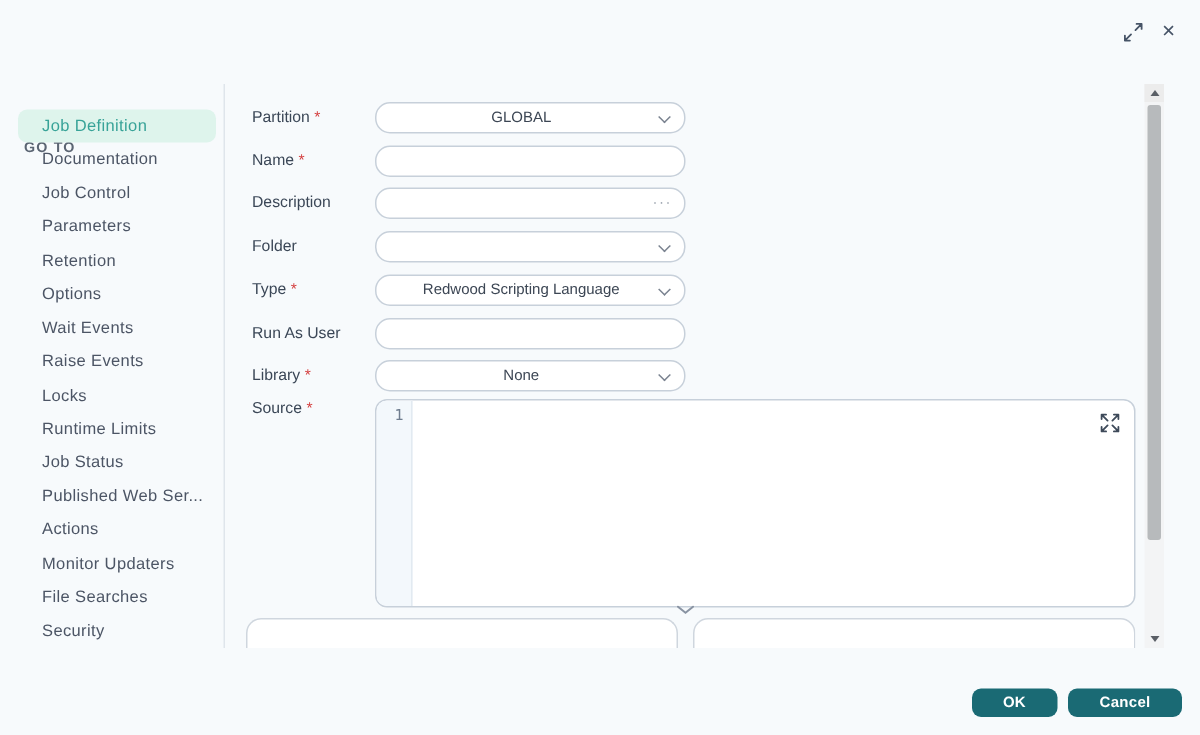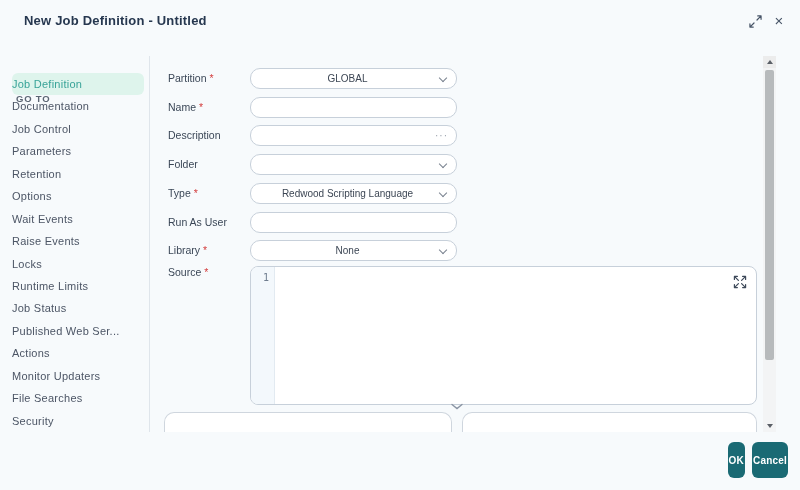--- a/index.html
+++ b/index.html
@@ -18,21 +18,21 @@
   .dlg-title{position:absolute;left:24px;top:13px;font-size:13px;font-weight:bold;color:#26374f;letter-spacing:.2px;}
   .hdr-icon{position:absolute;top:12px;width:18px;height:18px;display:flex;align-items:center;justify-content:center;cursor:pointer;color:#475467;}
   .hdr-maximize{right:36px;}
   .hdr-close{right:12px;font-size:15px;line-height:18px;}
   
   .sidebar{position:absolute;left:0;top:52px;width:148px;}
   .goto-label{position:absolute;left:16px;top:6px;font-size:9.5px;font-weight:bold;letter-spacing:.8px;color:#5b6573;margin-top:35px;}
   .nav{position:absolute;left:12px;top:21px;width:132px;}
   .nav-item{
     height:22px;line-height:22px;margin-bottom:.45px;border-radius:6px;
-    font-size:11px;letter-spacing:.25px;color:#4c5565;
+    padding-left:16px;font-size:11px;letter-spacing:.25px;color:#4c5565;
     white-space:nowrap;overflow:hidden;cursor:pointer;
   }
   .nav-item.active{background:var(--active-bg);color:var(--active-text);}
   .v-divider{position:absolute;left:149px;top:56px;width:1px;height:376px;background:#dfe5eb;}
   
   .form-area{position:absolute;left:150px;top:44px;width:614px;height:388px;overflow:hidden;}
   .frow{position:absolute;left:0;width:614px;height:22px;}
   .flabel{position:absolute;left:18px;top:0;font-size:10.5px;line-height:21px;color:#3b4757;}
   .req{color:var(--red);margin-left:3px;}
   .fctrl{
@@ -79,29 +79,28 @@
   .sb-up{top:0;}
   .sb-down{bottom:0;background:transparent;}
   .tri-up{width:0;height:0;border-left:3.5px solid transparent;border-right:3.5px solid transparent;border-bottom:4.5px solid #5a5f66;}
   .tri-down{width:0;height:0;border-left:3.5px solid transparent;border-right:3.5px solid transparent;border-top:4.5px solid #5a5f66;}
   .sb-thumb{position:absolute;left:2px;top:14px;width:9px;height:290px;background:#b7babc;border-radius:2px;cursor:grab;}
   
   .footer{position:absolute;right:12px;bottom:12px;display:flex;gap:7px;}
   .btn{
     background:var(--accent);color:#fff;font-size:10px;font-weight:bold;
     font-family:"Liberation Sans",sans-serif;
-    border:none;border-radius:6px;height:36px;padding:0 1px;cursor:pointer;letter-spacing:.2px;
+    border:none;border-radius:6px;height:19px;padding:0 21px;cursor:pointer;letter-spacing:.2px;
   }
   svg{display:block;}
 </style>
 </head>
 <body>
 
 <div class="dlg-header">
-  <div class="dlg-title">New Job Definition - Untitled</div>
   <div class="hdr-icon hdr-maximize">
     <svg width="13" height="13" viewBox="0 0 14 14" fill="none" stroke="#475467" stroke-width="1.3" stroke-linecap="round">
       <path d="M8.6 5.4 L13 1 M13 1 h-3.6 M13 1 v3.6"></path>
       <path d="M5.4 8.6 L1 13 M1 13 h3.6 M1 13 v-3.6"></path>
     </svg>
   </div>
   <div class="hdr-icon hdr-close">×</div>
 </div>
 
 <div class="sidebar">

